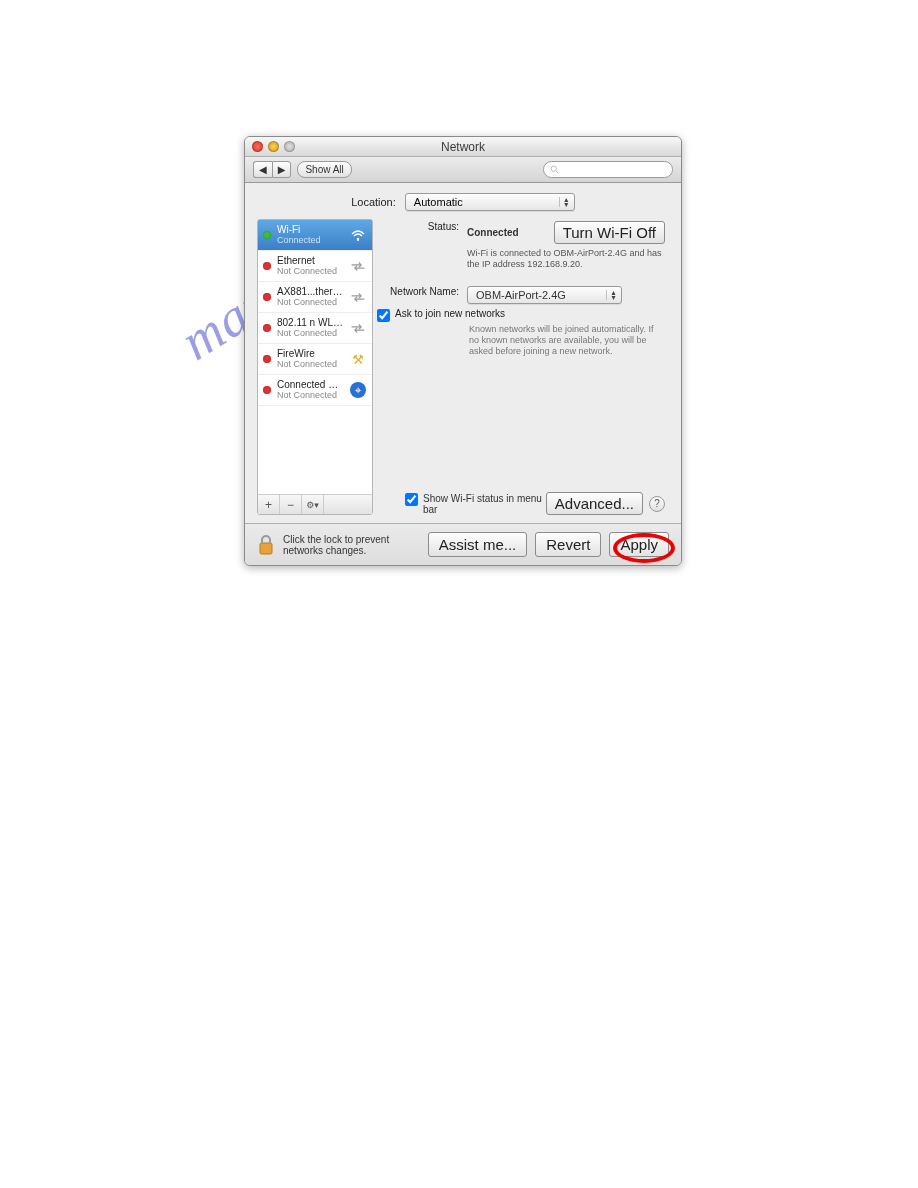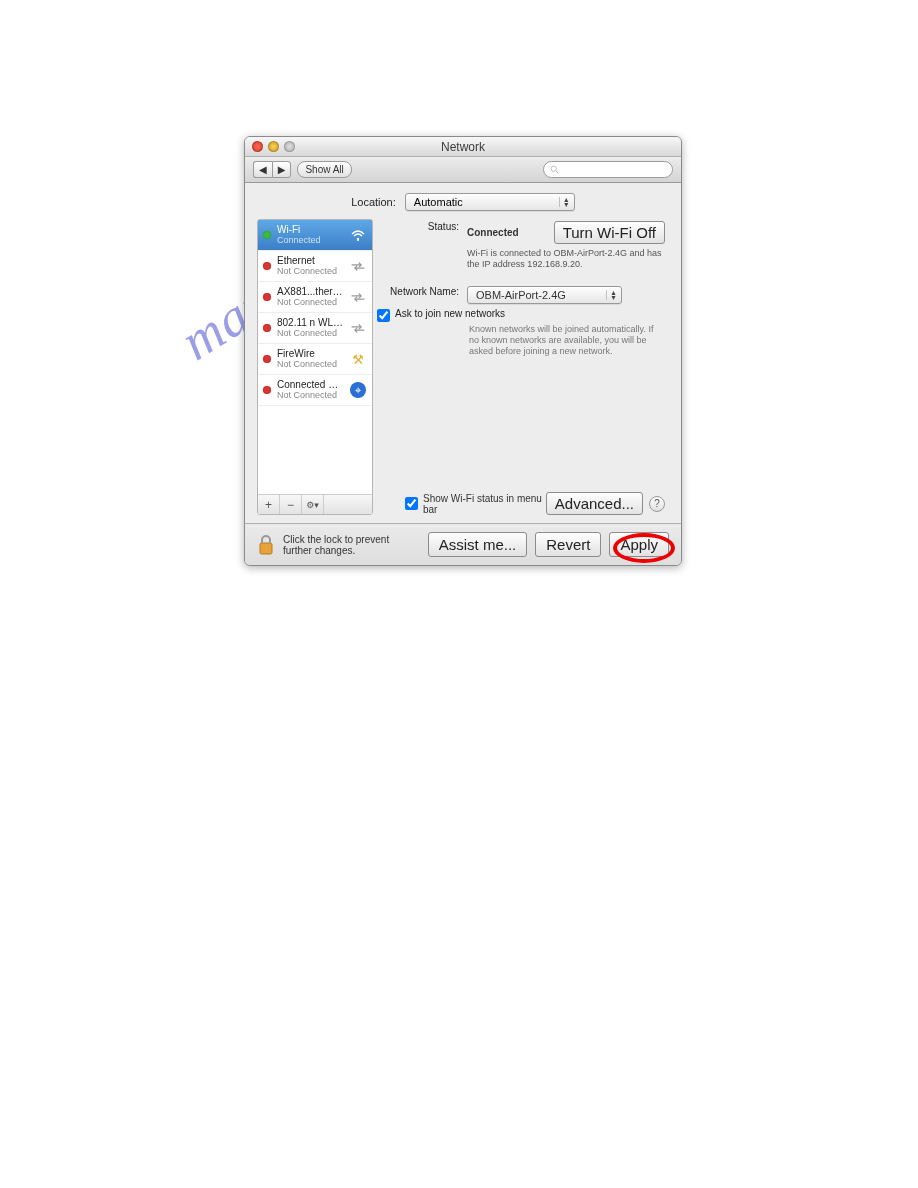--- a/index.html
+++ b/index.html
@@ -309,40 +309,40 @@
           </div>
         </div>
 
         <div class="chk">
           <input type="checkbox" checked="" style="">
           <span class="chk-lbl">Ask to join new networks</span>
         </div>
         <div class="helptext">Known networks will be joined automatically. If no known networks are available, you will be asked before joining a new network.</div>
 
         <div class="bottom-row">
-          <div style="display:flex; align-items:center; gap:5px;padding-left:28px;">
+          <div style="display:flex; align-items:flex-start; gap:5px;padding-left:28px;">
             <input type="checkbox" checked="" style="">
             <span>Show Wi-Fi status in menu bar</span>
           </div>
           <div style="display:flex; align-items:center; gap:6px;">
             <button class="sbtn">Advanced...</button>
             <span class="helpbtn">?</span>
           </div>
         </div>
       </div>
 
     </div>
   </div>
 
   <div class="footer">
     <svg class="lock" viewBox="0 0 18 22">
       <rect x="3" y="9" width="12" height="11" rx="1.5" fill="#e8a23a" stroke="#b87a1a"></rect>
       <path d="M5 9 V6 a4 4 0 0 1 8 0 V9" fill="none" stroke="#999" stroke-width="2"></path>
     </svg>
-    <span class="footer-text">Click the lock to prevent further changes.</span>
+    <span class="footer-text">Click the lock to prevent networks changes.</span>
     <button class="sbtn">Assist me...</button>
     <button class="sbtn">Revert</button>
     <button class="sbtn">Apply</button>
   </div>
 
   <div class="highlight" style="right:6px; bottom:2px;"></div>
 
 </div>
 
 </body></html>

